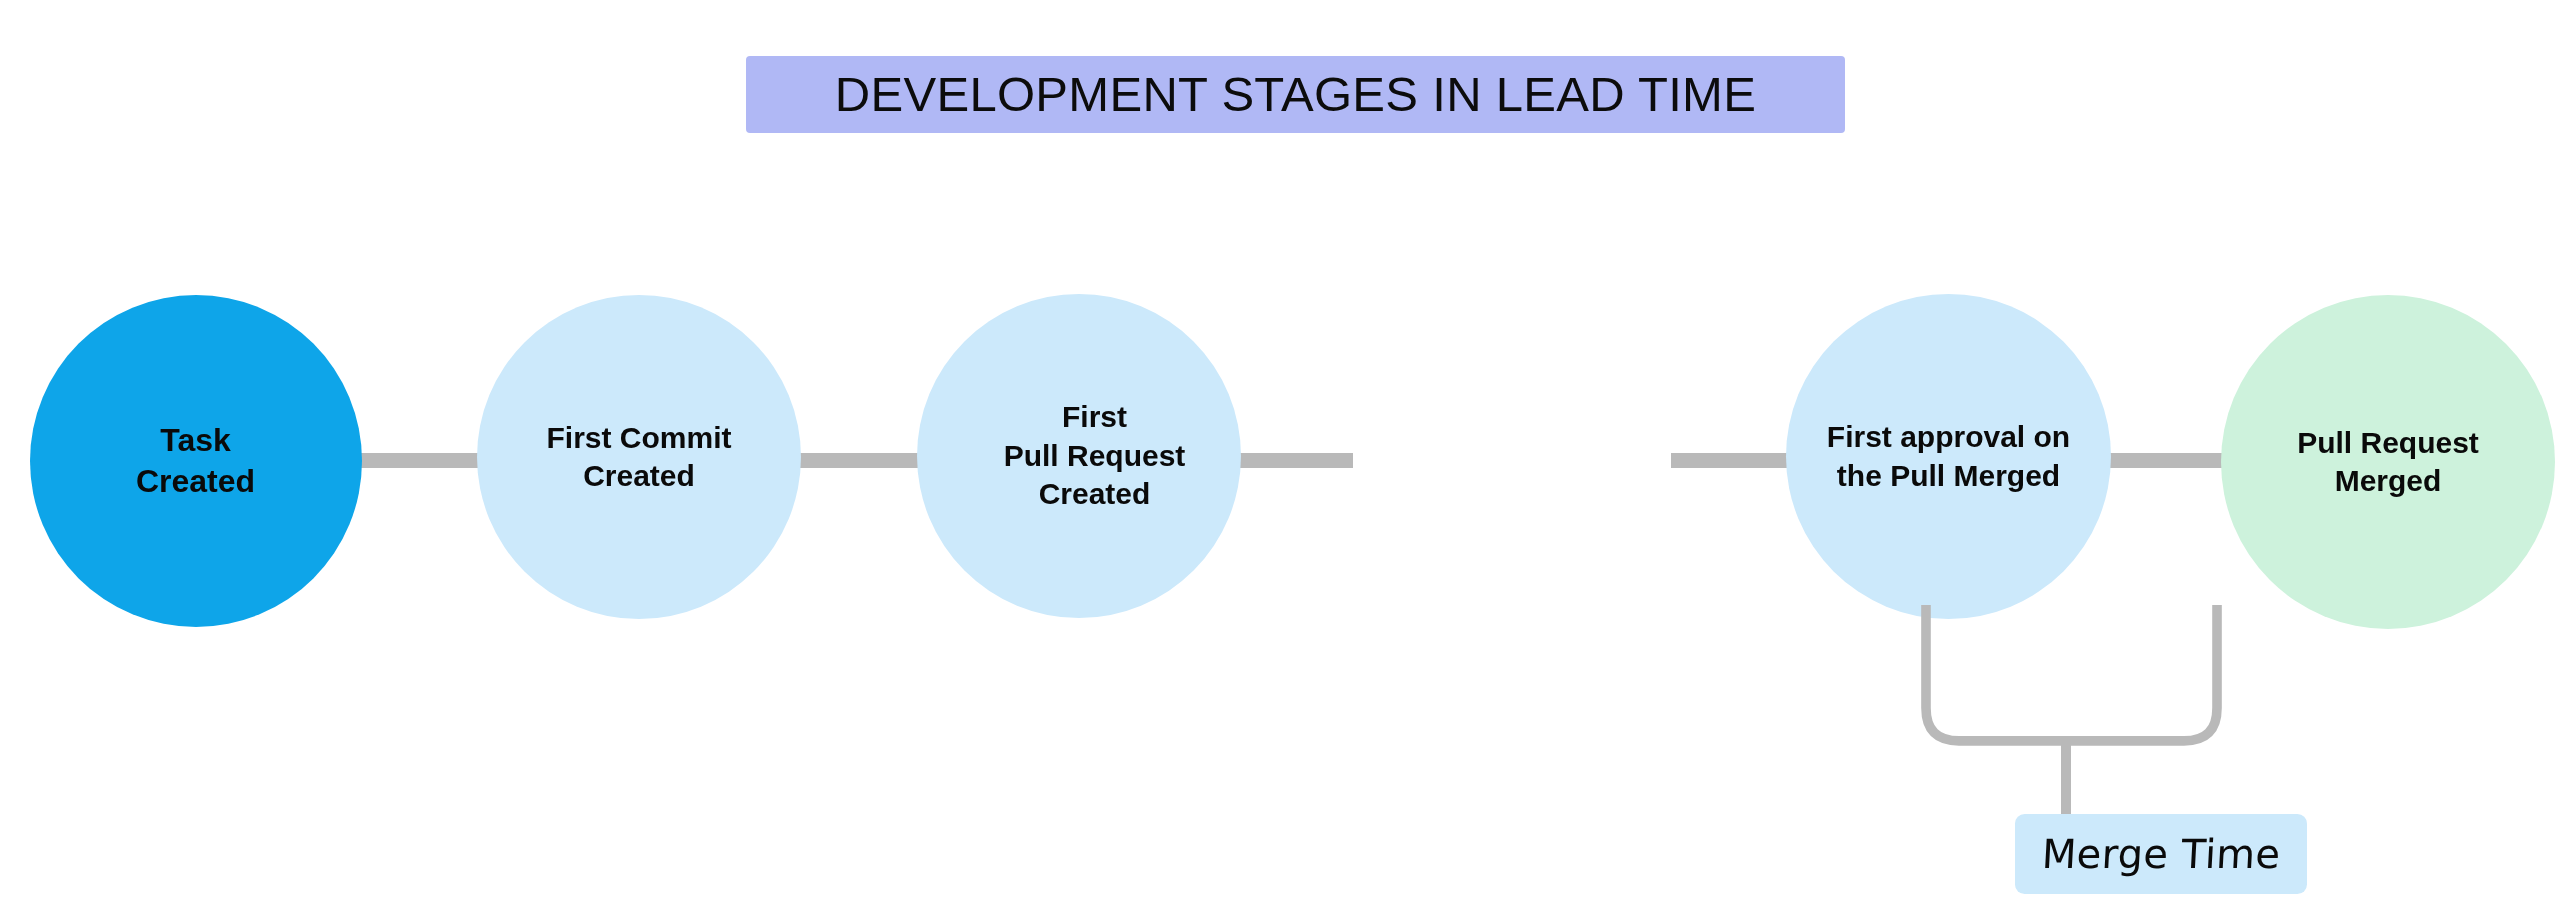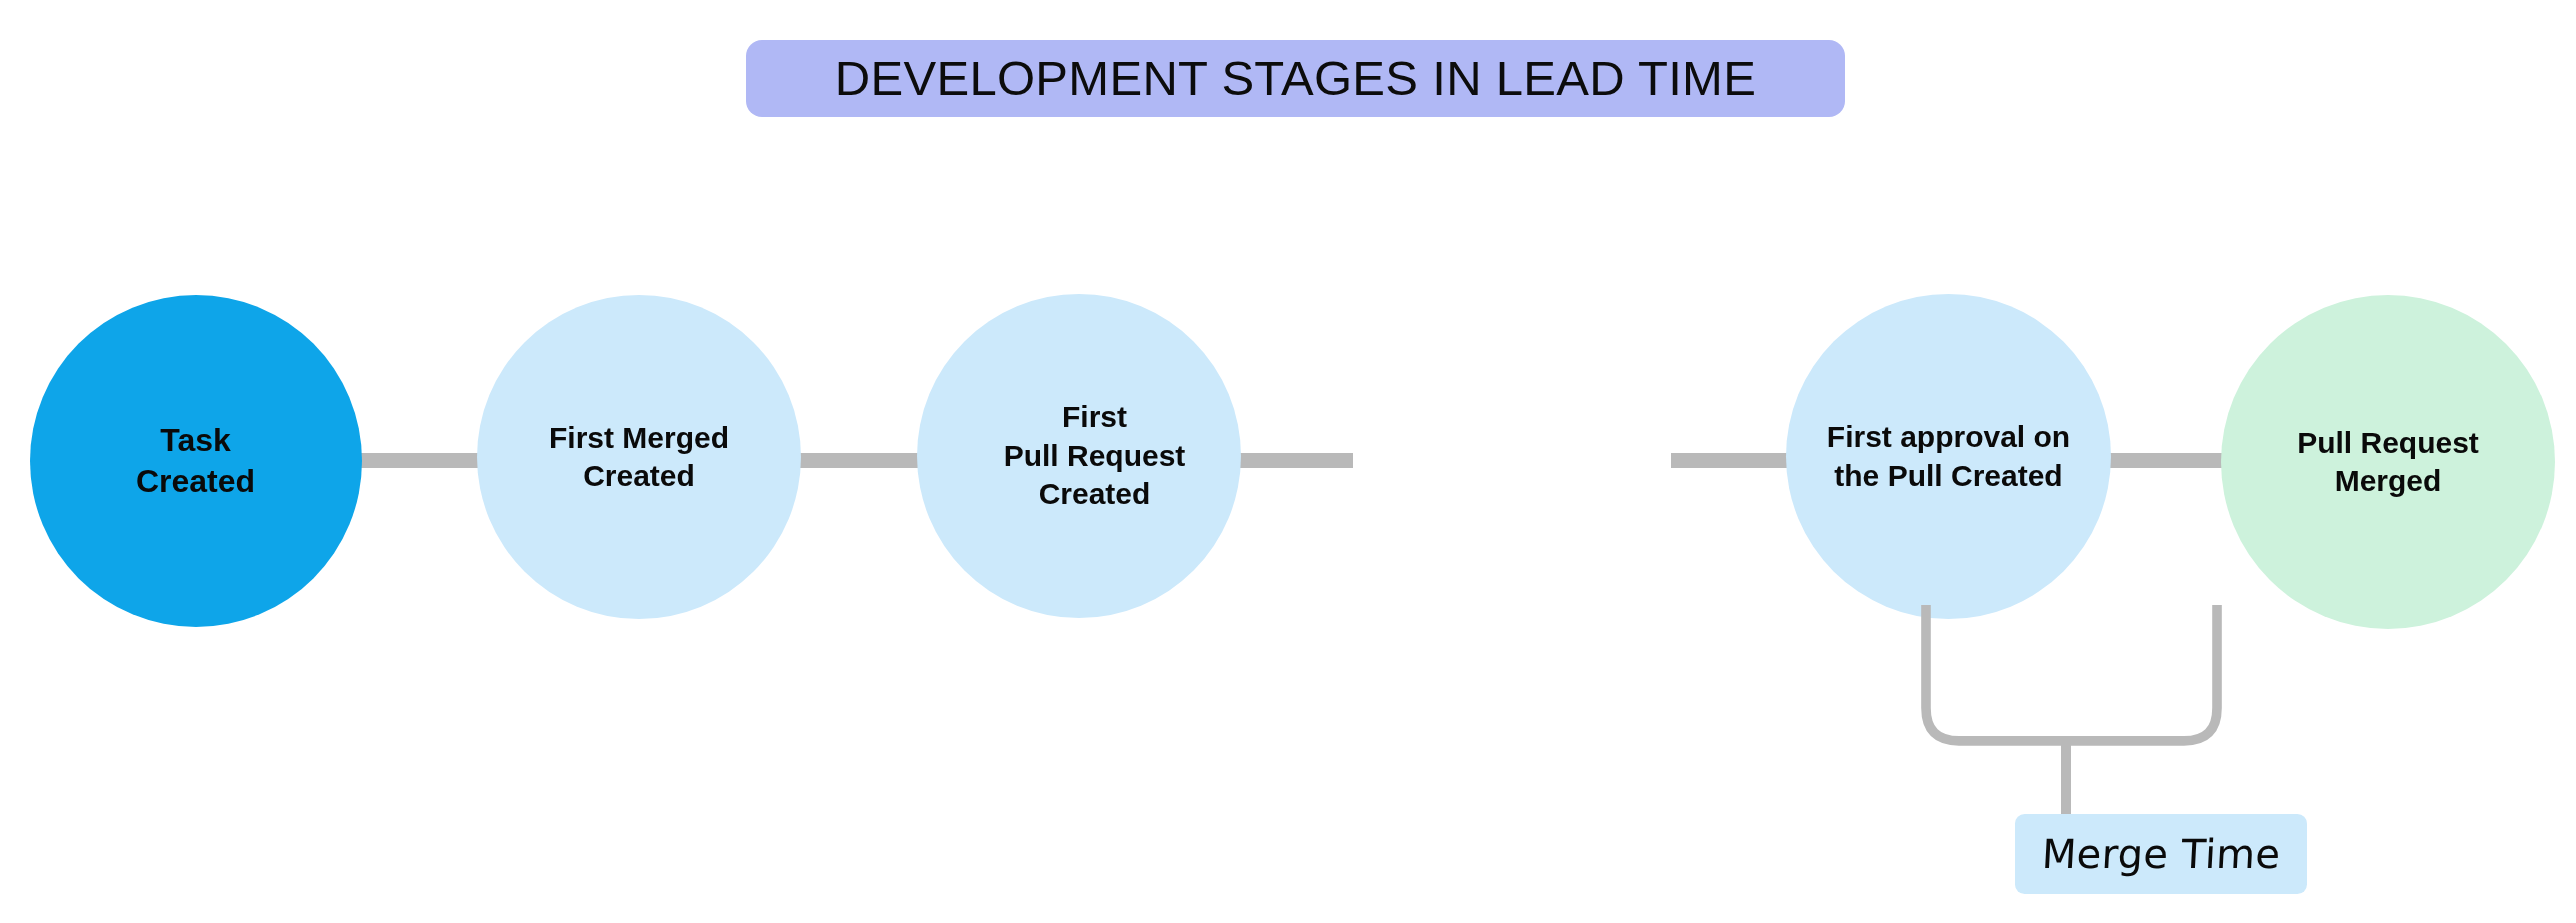--- a/index.html
+++ b/index.html
@@ -21,25 +21,25 @@
     left: 0;
     top: 0;
     width: 2576px;
     height: 923px;
   }
 
   
   .title-banner {
     position: absolute;
     left: 746px;
-    top: 40px;
+    top: 56px;
     width: 1099px;
     height: 77px;
     background: #b0b8f5;
-    border-radius: 16px;
+    border-radius: 4px;
     display: flex;
     align-items: center;
     justify-content: center;
   }
   .title-text {
     font-family: "Liberation Sans", sans-serif;
     font-size: 49px;
     font-weight: 400;
     color: #0c0c0c;
     letter-spacing: 0.3px;
@@ -129,34 +129,34 @@
   <div class="connector" style="left:1238px; top:453px; width:115px;"></div>
   <div class="connector" style="left:1671px; top:453px; width:117px;"></div>
   <div class="connector" style="left:2109px; top:453px; width:115px;"></div>
 
   <div class="node" style="left:29.5px; top:295px; width:332px; height:332px; background:#0ea5e9;">
     <span class="node-label" style="font-size:32px;">Task
 Created</span>
   </div>
 
   <div class="node" style="left:477px; top:295px; width:324px; height:324px; background:#cce9fb;">
-    <span class="node-label" style="font-size:30px;">First Merged
+    <span class="node-label" style="font-size:30px;">First Commit
 Created</span>
   </div>
 
   <div class="node" style="left:917px; top:294px; width:324px; height:324px; background:#cce9fb;">
     <span class="node-label" style="font-size:30px;margin-left:31px;">First
 Pull Request
 Created</span>
   </div>
 
 
   <div class="node" style="left:1786px; top:294px; width:325px; height:325px; background:#cce9fb;">
     <span class="node-label" style="font-size:30px; width:350px;">First approval on
-the Pull Created</span>
+the Pull Merged</span>
   </div>
 
   <div class="node" style="left:2221px; top:295px; width:334px; height:334px; background:#cdf2dc;">
     <span class="node-label" style="font-size:30px;">Pull Request
 Merged</span>
   </div>
 
   <div class="bracket">
     <svg width="323" height="151" viewBox="0 0 470 220" xmlns="http://www.w3.org/2000/svg">
       <path d="M 23 0 L 23 150 Q 23 198 71 198 L 399 198 Q 447 198 447 150 L 447 0" fill="none" stroke="#b9b9b9" stroke-width="14" stroke-linecap="butt"></path>

